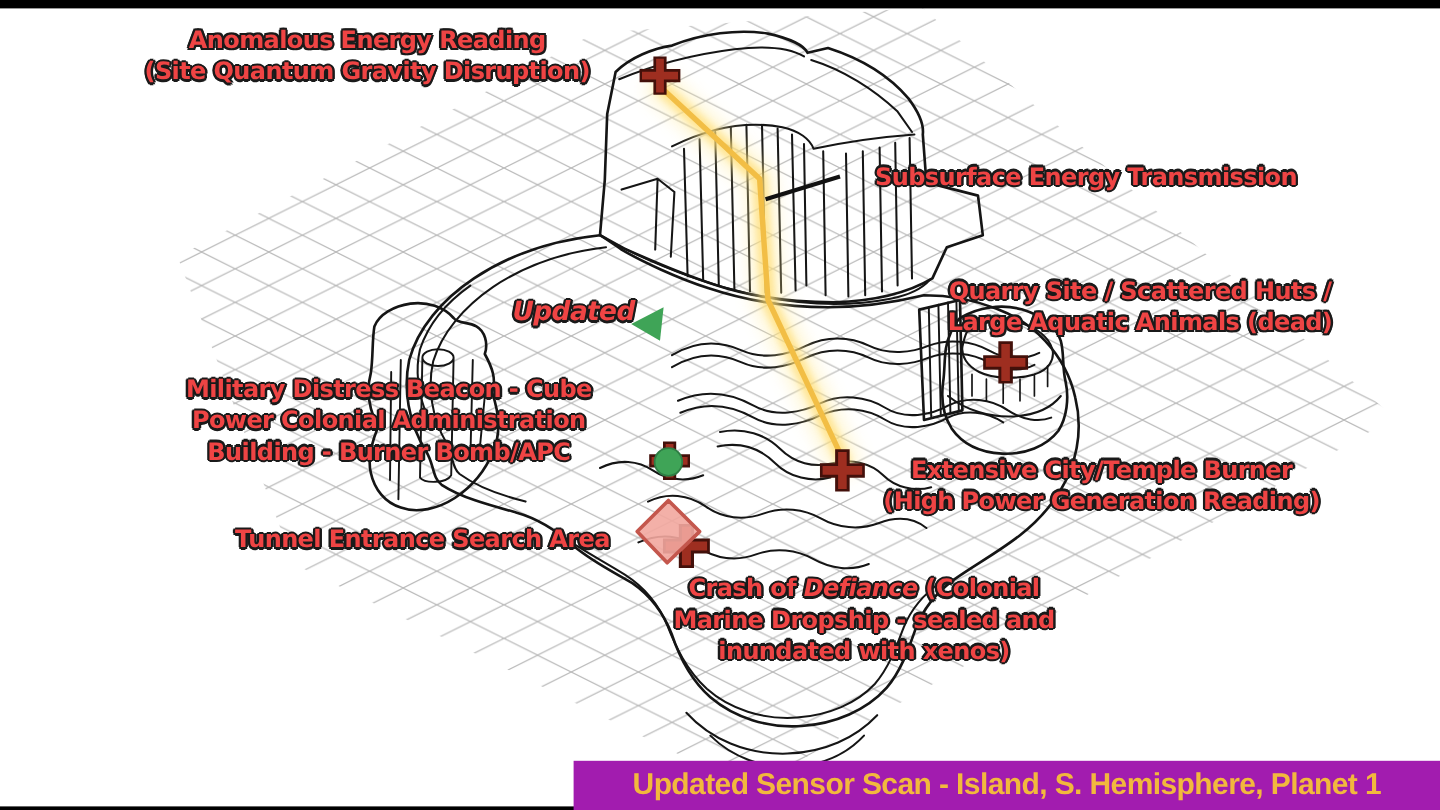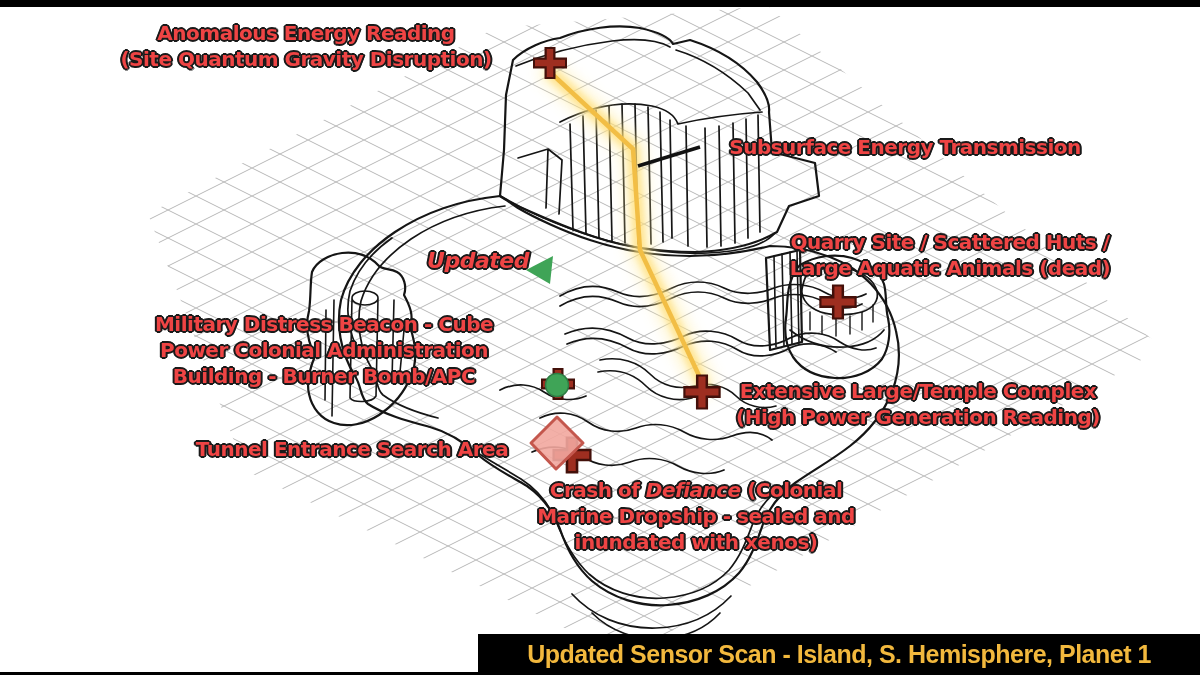--- a/index.html
+++ b/index.html
@@ -13,21 +13,21 @@
   svg.map{position:absolute;left:0;top:0;}
   .lab{
     position:absolute;transform:translate(-50%,-50%);
     font-weight:bold;font-size:20px;line-height:26px;
     color:#ef4444;text-align:center;white-space:nowrap;letter-spacing:-0.5px;
     text-shadow:2px 0 0 #1a1a1a,-2px 0 0 #1a1a1a,0 2px 0 #1a1a1a,0 -2px 0 #1a1a1a,
       1.4px 1.4px 0 #1a1a1a,-1.4px 1.4px 0 #1a1a1a,1.4px -1.4px 0 #1a1a1a,-1.4px -1.4px 0 #1a1a1a;
   }
   .lab .it, .lab.it{font-style:italic;}
   .titlebar{
-    position:absolute;left:478px;right:0;top:634px;bottom:0;background:#000000;
+    position:absolute;left:478px;right:0;top:634px;bottom:0;background:#a21caf;
     display:flex;align-items:center;justify-content:center;
     font-family:"Liberation Sans","DejaVu Sans",sans-serif;
     font-weight:bold;font-size:25px;letter-spacing:-0.5px;color:#F2B83D;
   }
 </style>
 </head>
 <body>
 
 <div class="stage">
 
@@ -164,29 +164,29 @@
     <div>Updated</div>
   </div>
 
   <div class="lab" style="left:324px;top:350px;">
     <div>Military Distress Beacon - Cube</div>
     <div>Power Colonial Administration</div>
     <div>Building - Burner Bomb/APC</div>
   </div>
 
   <div class="lab" style="left:918px;top:404px;">
-    <div>Extensive Large/Temple Complex</div>
+    <div>Extensive City/Temple Burner</div>
     <div>(High Power Generation Reading)</div>
   </div>
 
   <div class="lab" style="left:352px;top:449px;">
     <div>Tunnel Entrance Search Area</div>
   </div>
 
-  <div class="lab" style="left:696px;top:516px;">
+  <div class="lab" style="left:720px;top:516px;">
     <div><span>Crash of </span><span class="it">Defiance</span><span> (Colonial</span></div>
     <div>Marine Dropship - sealed and</div>
     <div>inundated with xenos)</div>
   </div>
 
   <div class="letterbox top"></div>
   <div class="letterbox bottom"></div>
   <div class="titlebar">
     <span>Updated Sensor Scan - Island, S. Hemisphere, Planet 1</span>
   </div>

